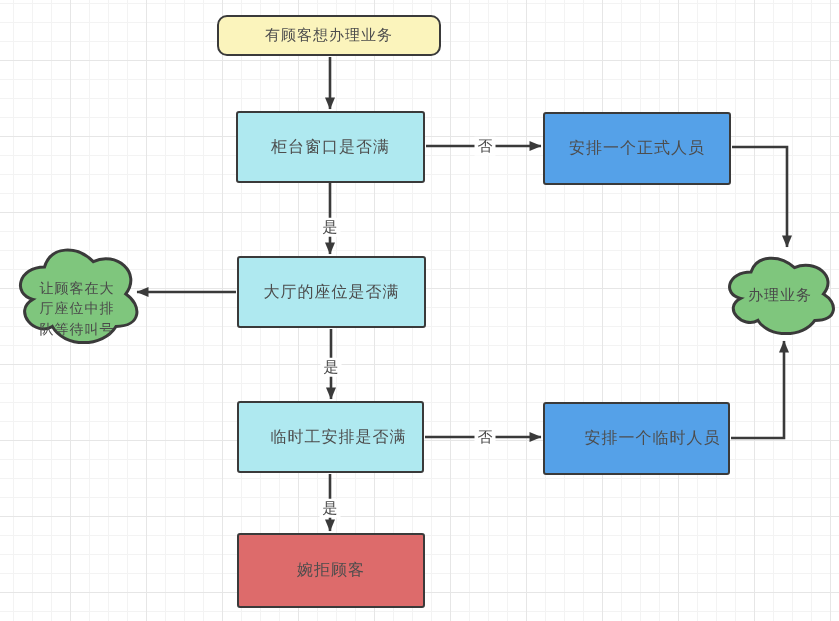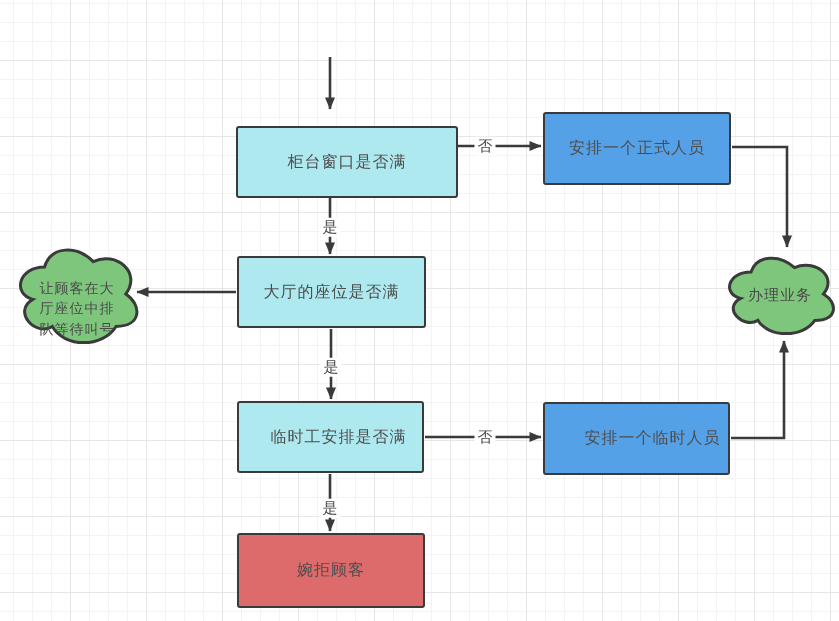--- a/index.html
+++ b/index.html
@@ -60,22 +60,25 @@
     <polyline points="426,146 541,146" marker-end="url(#arrow)"></polyline>
     <polyline points="330,183 330,254" marker-end="url(#arrow)"></polyline>
     <polyline points="236,292 137,292" marker-end="url(#arrow)"></polyline>
     <polyline points="732,147 787,147 787,247" marker-end="url(#arrow)"></polyline>
     <polyline points="331,329 331,399" marker-end="url(#arrow)"></polyline>
     <polyline points="425,437 541,437" marker-end="url(#arrow)"></polyline>
     <polyline points="330,474 330,531" marker-end="url(#arrow)"></polyline>
     <polyline points="731,438 784,438 784,341" marker-end="url(#arrow)"></polyline>
   </svg>
 
+  <div class="node terminator" style="left: 217px; top: 15px; width: 224px; height: 41px; background-color: rgb(251, 244, 188);">
+    <span>有顾客想办理业务</span>
+  </div>
 
-  <div class="node" style="left: 236px; top: 126px; width: 222px; height: 72px; background-color: rgb(175, 233, 240);">
+  <div class="node" style="left: 236px; top: 111px; width: 189px; height: 72px; background-color: rgb(175, 233, 240);">
     <span>柜台窗口是否满</span>
   </div>
 
   <div class="node" style="left: 543px; top: 112px; width: 188px; height: 73px; background-color: rgb(85, 161, 232);">
     <span>安排一个正式人员</span>
   </div>
 
   <div class="node" style="left: 237px; top: 256px; width: 189px; height: 72px; background-color: rgb(175, 233, 240);">
     <span>大厅的座位是否满</span>
   </div>

